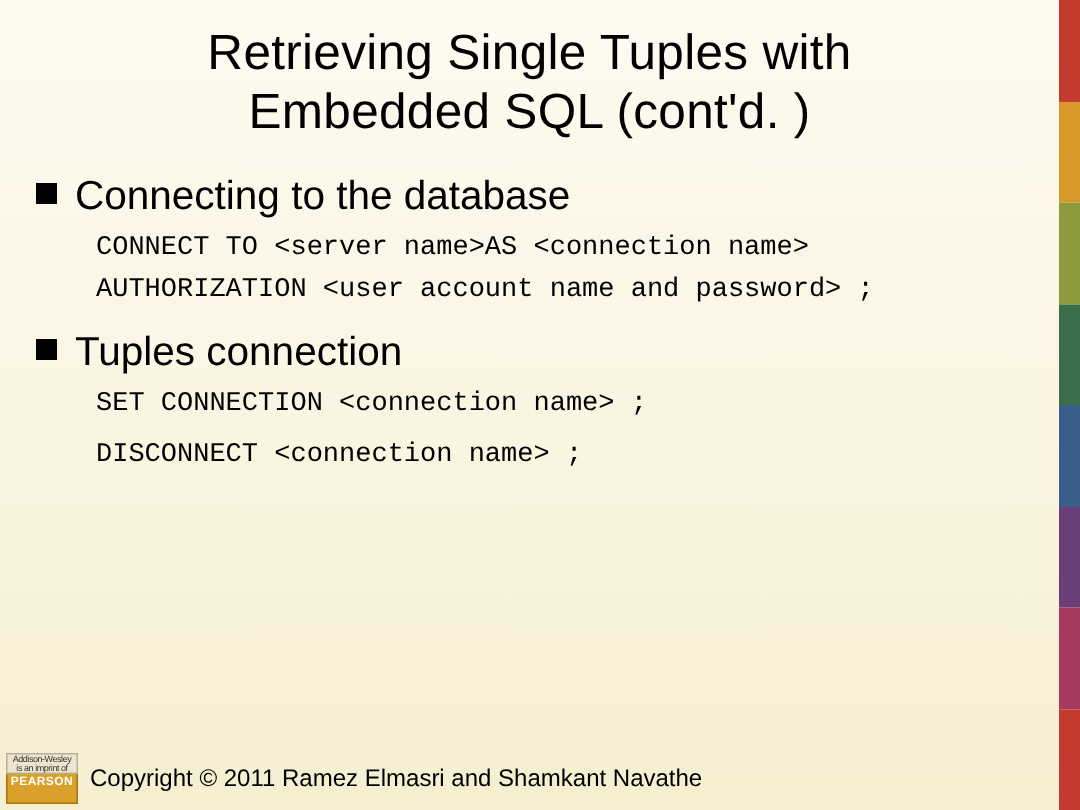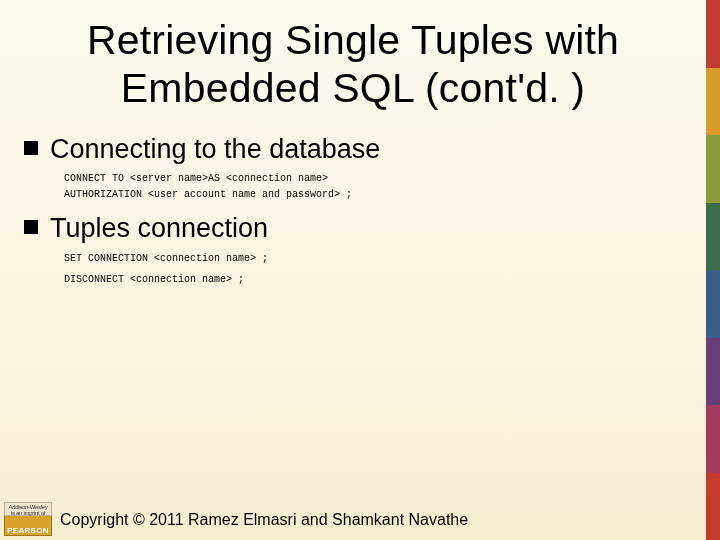--- a/index.html
+++ b/index.html
@@ -20,21 +20,21 @@
   .s1 { background:#c43a2e; } .s2 { background:#d79a2a; } .s3 { background:#8e9b3c; }
   .s4 { background:#3a6e4a; } .s5 { background:#3a5e8a; } .s6 { background:#6a3e78; }
   .s7 { background:#a43a5e; } .s8 { background:#c43a2e; }
 
   .slide {
     position: absolute;
     top: 0; left: 0; right: 14px; bottom: 0;
     padding: 12px 18px 0 18px;
   }
   h1.title {
-    font-size: 41px;
+    font-size: 33px;
     font-weight: 400;
     text-align: center;
     line-height: 1.18;
     padding: 4px 30px 10px 30px;
     letter-spacing: 0.2px;
   }
   .body { padding-left: 6px; }
   .lvl1 {
     display: flex;
     align-items: flex-start;
@@ -46,21 +46,21 @@
     margin-top: 8px;
     margin-right: 12px;
     flex-shrink: 0;
   }
   .lvl1 .txt {
     font-size: 27px;
     line-height: 1.2;
   }
   .code {
     font-family: "Courier New", Courier, monospace;
-    font-size: 10px;
+    font-size: 18px;
     line-height: 1.55;
     white-space: pre;
     margin-left: 40px;
     margin-top: 6px;
     margin-bottom: 4px;
   }
 
   .footer {
     position: absolute;
     left: 0; bottom: 0;
@@ -83,21 +83,21 @@
     color: #333;
     text-align: center;
     padding-top: 1px;
     letter-spacing: -0.3px;
   }
   .logo-bot {
     width: 48px; height: 20px;
     background: #d9a12a;
     border: 1px solid #a77510;
     border-top: none;
-    display: flex; align-items: flex-end; justify-content: center;
+    display: flex; align-items: flex-start; justify-content: center;
   }
   .logo-bot span {
     font-size: 8px; font-weight: bold; color: #fff;
     letter-spacing: 0.3px;
   }
   .copyright {
     font-size: 16px;
     color: #000;
   }
 </style>

